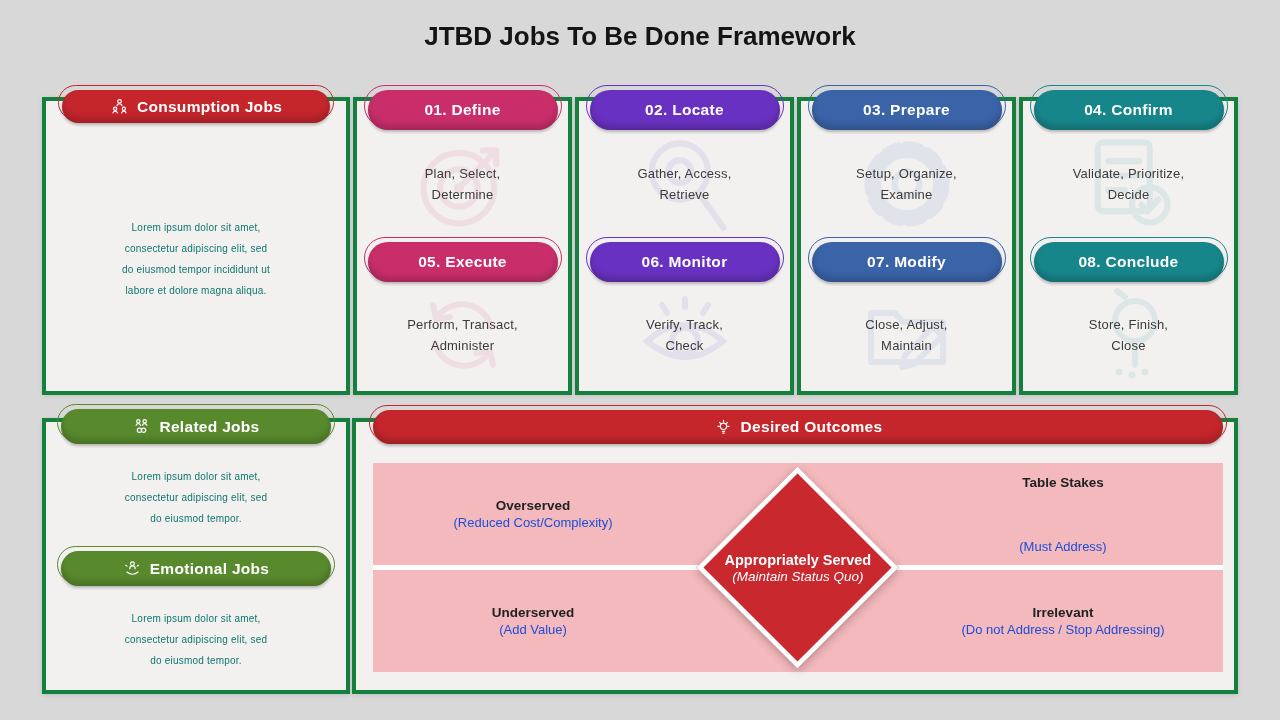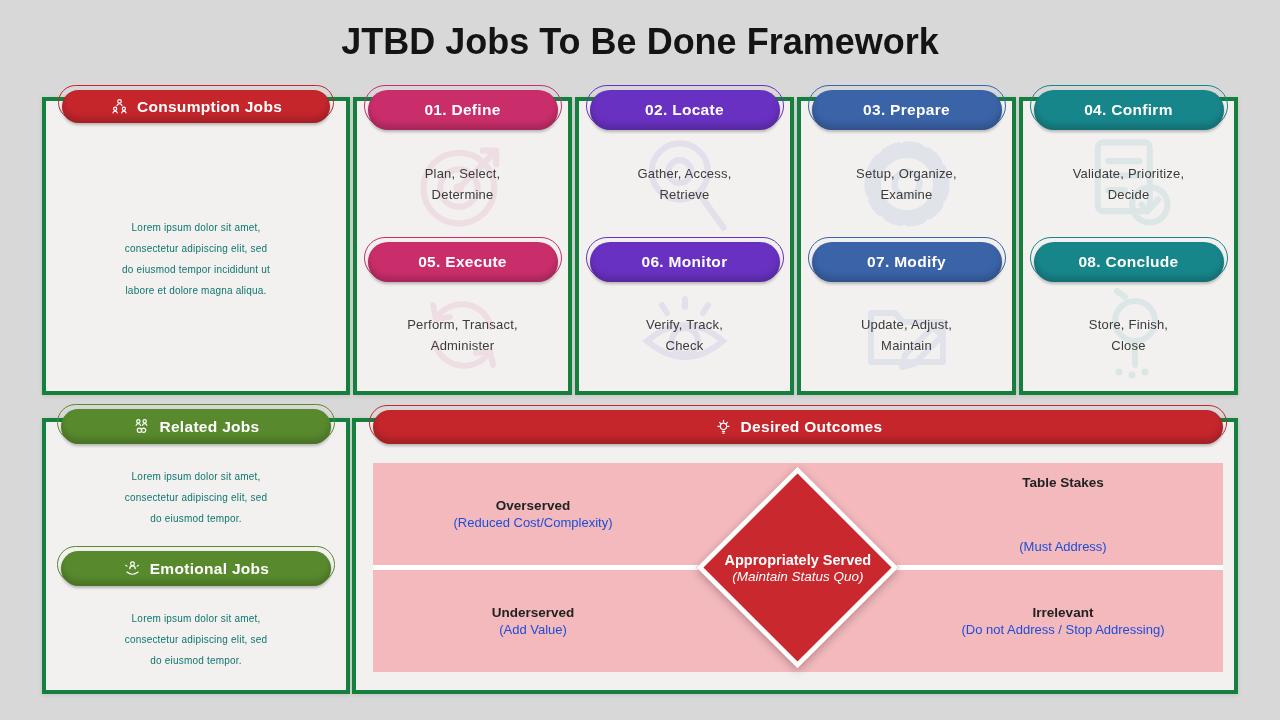--- a/index.html
+++ b/index.html
@@ -1,17 +1,17 @@
 <!DOCTYPE html>
 <html><head>
 <meta charset="utf-8">
 <style>
   html,body{margin:0;padding:0;}
   body{width:1280px;height:720px;background:#d8d8d8;font-family:"Liberation Sans",sans-serif;position:relative;overflow:hidden;}
-  .title{position:absolute;top:21px;left:0;width:100%;text-align:center;font-size:36px;font-weight:800;color:#141414;letter-spacing:0px;}
+  .title{position:absolute;top:21px;left:0;width:100%;text-align:center;font-size:26px;font-weight:800;color:#141414;letter-spacing:0px;}
   
   .top-grid{position:absolute;left:42px;top:97px;width:1196px;height:298px;display:flex;gap:3px;}
   .panel{background:#f2f1f0;border:4px solid #15803d;box-shadow:0 1px 4px rgba(0,0,0,0.10);position:relative;box-sizing:border-box;}
   .col-consumption{width:308px;flex:none;}
   .col-step{flex:1;}
   
   .pill-wrap{position:absolute;left:50%;}
   .pill-ring{position:absolute;left:-4px;right:-4px;top:-5px;height:100%;border:1.5px solid var(--c);border-radius:999px;}
   .pill{position:absolute;inset:0;background:var(--c);border-radius:999px;display:flex;align-items:center;justify-content:center;gap:8px;color:#fff;box-shadow:inset 0 -5px 6px rgba(0,0,0,0.18), 0 2px 3px rgba(0,0,0,0.25);}
   .pill-label{font-size:15.5px;font-weight:600;letter-spacing:0.3px;white-space:nowrap;}
@@ -195,21 +195,21 @@
       </div>
     </div>
     <div class="detail d2">
       <div class="watermark">
         <svg viewBox="0 0 100 100" width="100" height="100" fill="none" stroke="currentColor" stroke-width="6" stroke-linejoin="round">
           <path d="M14 28 h24 l8 9 h40 v40 h-72 z"></path>
           <path d="M48 70 L76 42 l9 9 L57 79 l-12 3 z"></path>
         </svg>
       </div>
       <div class="dtext">
-        <div>Update, Adjust,</div>
+        <div>Close, Adjust,</div>
           <div>Maintain</div>
       </div>
     </div>
   </div>
 
   <div class="panel col-step" style="--c: #17868b;">
     <div class="pill-wrap pw-step pw-top">
       <div class="pill-ring"></div>
       <div class="pill">
         <span class="pill-label">04. Confirm</span>

